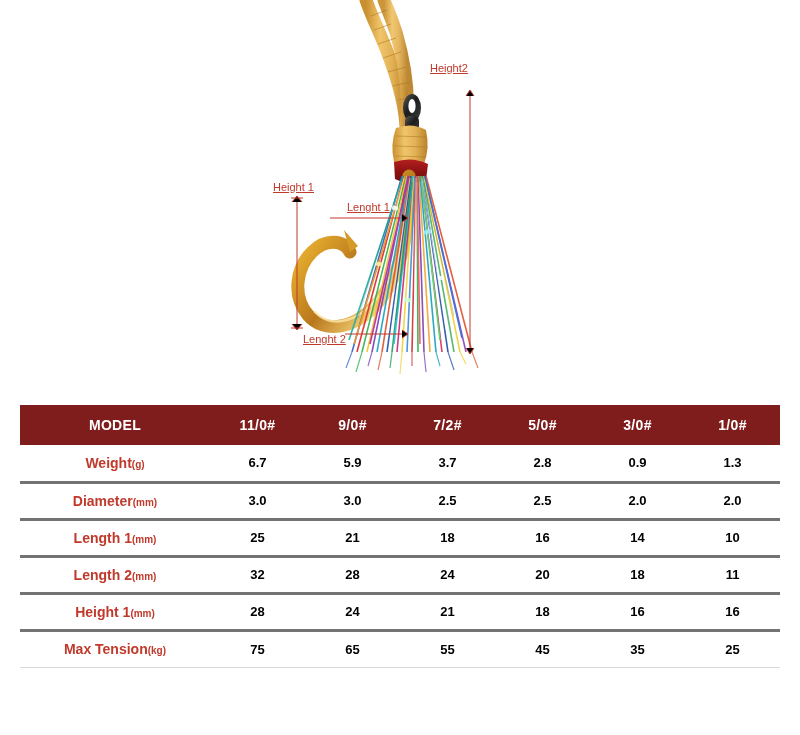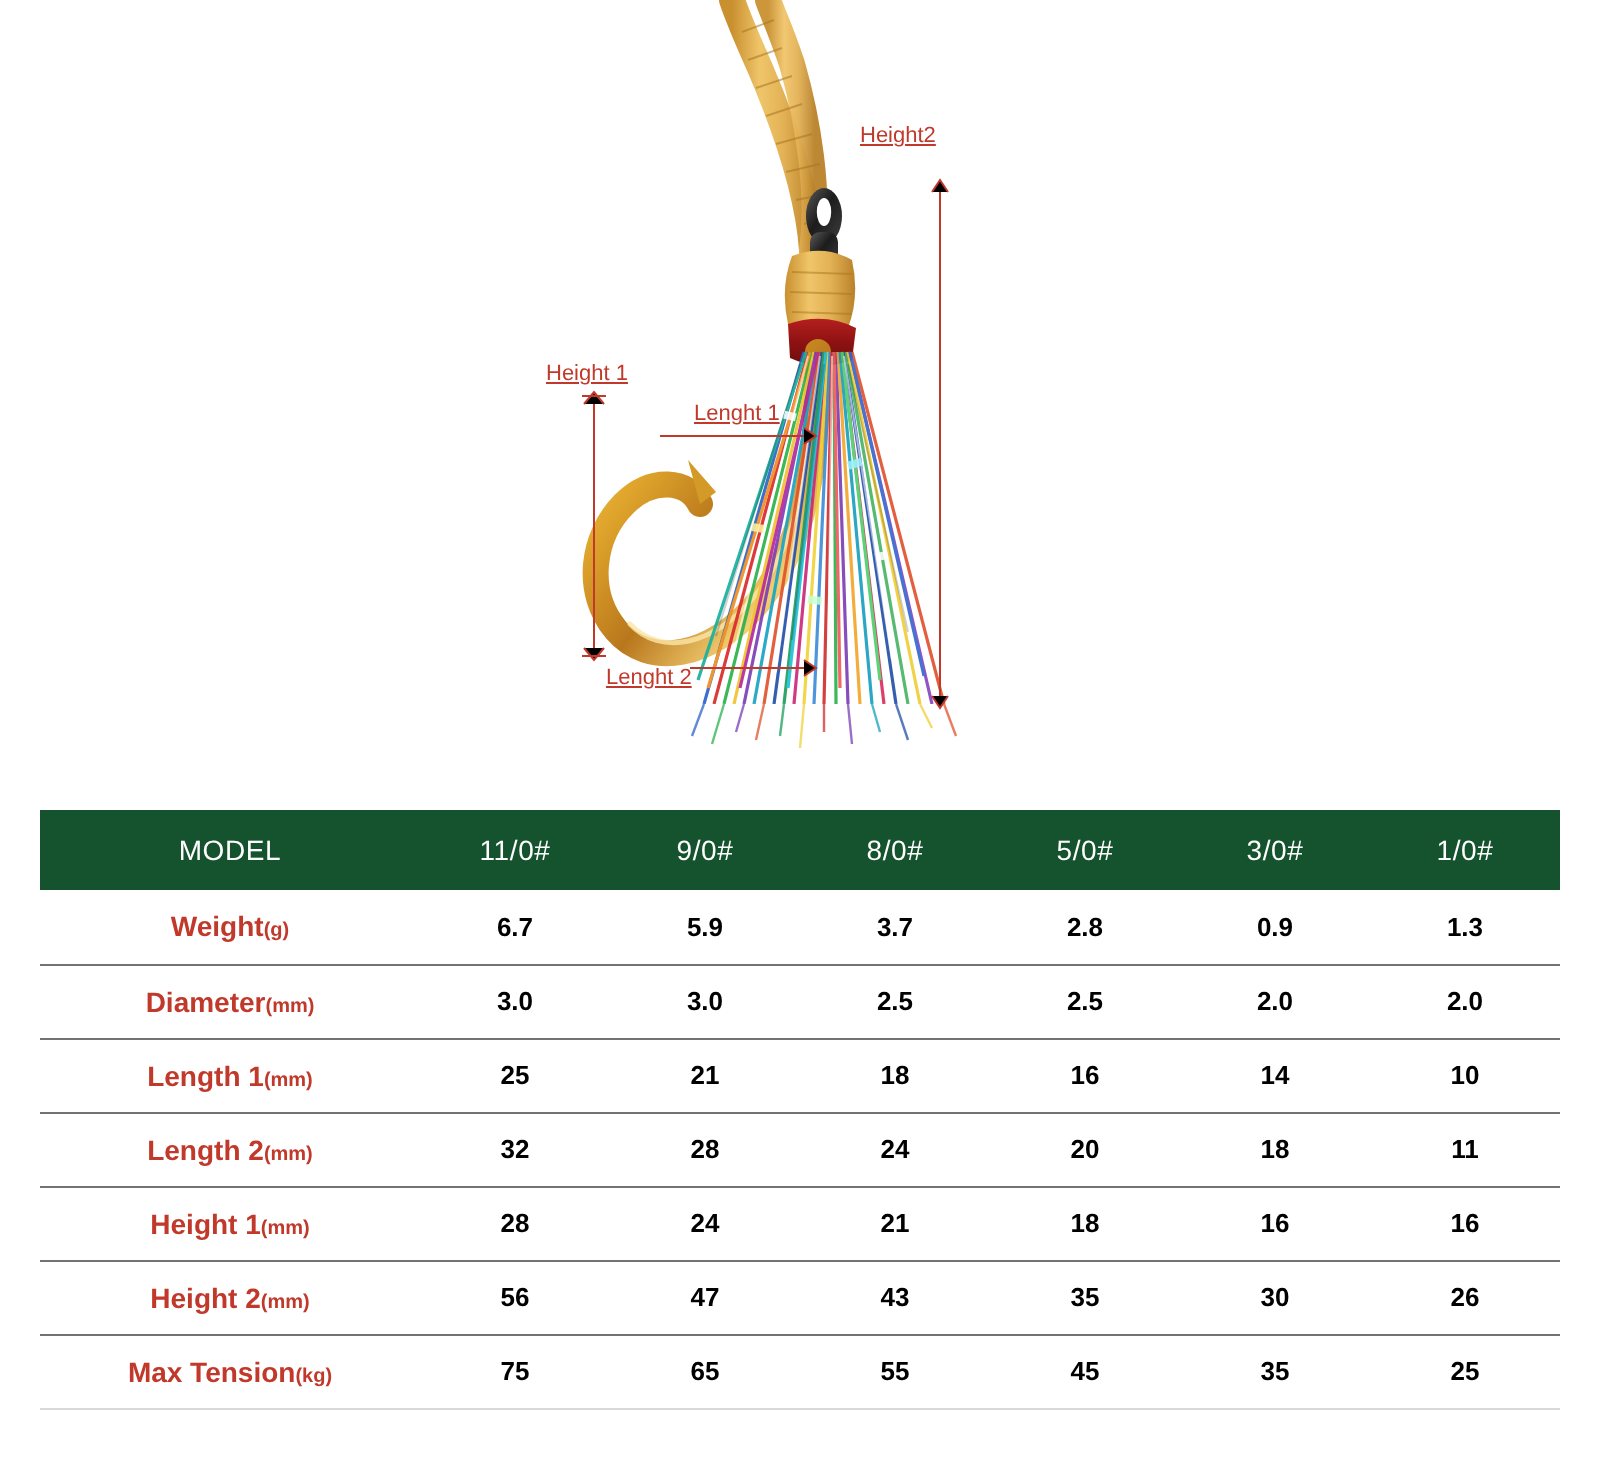--- a/index.html
+++ b/index.html
@@ -41,35 +41,35 @@
     margin: 0 auto;
     border-collapse: collapse;
     table-layout: fixed;
   }
   #spec-table th, #spec-table td {
     text-align: center;
     vertical-align: middle;
     font-size: 13px;
   }
   #spec-table thead th {
-    background: #14532d;
+    background: #7f1d1d;
     color: #ffffff;
-    font-weight: normal;
+    font-weight: bold;
     height: 38px;
     font-size: 14px;
     letter-spacing: .3px;
   }
   #spec-table thead th.model-col {
     font-size: 14px;
   }
   #spec-table tbody tr {
     height: 37px;
   }
   #spec-table tbody tr td {
-    border-bottom: 1px solid #737373;
+    border-bottom: 3px solid #737373;
     color: #000000;
     font-weight: bold;
     font-size: 13px;
   }
   #spec-table tbody tr:last-child td {
     border-bottom: 1px solid #d9d9d9;
   }
   #spec-table td.rowhead {
     color: #c0392b;
     font-weight: bold;
@@ -267,21 +267,21 @@
       <col class="c-val">
     <col class="c-val">
       <col class="c-val">
       <col class="c-val">
   </colgroup>
   <thead>
     <tr>
       <th class="model-col">MODEL</th>
       <th>11/0#</th>
       <th>9/0#</th>
-      <th>8/0#</th>
+      <th>7/2#</th>
       <th>5/0#</th>
       <th>3/0#</th>
       <th>1/0#</th>
     </tr>
   </thead>
   <tbody>
     <tr>
       <td class="rowhead"><span>Weight</span><span class="unit">(g)</span></td>
       <td>6.7</td>
       <td>5.9</td>
@@ -320,29 +320,20 @@
     <tr>
       <td class="rowhead"><span>Height 1</span><span class="unit">(mm)</span></td>
       <td>28</td>
       <td>24</td>
       <td>21</td>
       <td>18</td>
       <td>16</td>
       <td>16</td>
     </tr>
     <tr>
-      <td class="rowhead"><span>Height 2</span><span class="unit">(mm)</span></td>
-      <td>56</td>
-      <td>47</td>
-      <td>43</td>
-      <td>35</td>
-      <td>30</td>
-      <td>26</td>
-    </tr>
-    <tr>
       <td class="rowhead"><span>Max Tension</span><span class="unit">(kg)</span></td>
       <td>75</td>
       <td>65</td>
       <td>55</td>
       <td>45</td>
       <td>35</td>
       <td>25</td>
     </tr>
   </tbody>
 </table>

